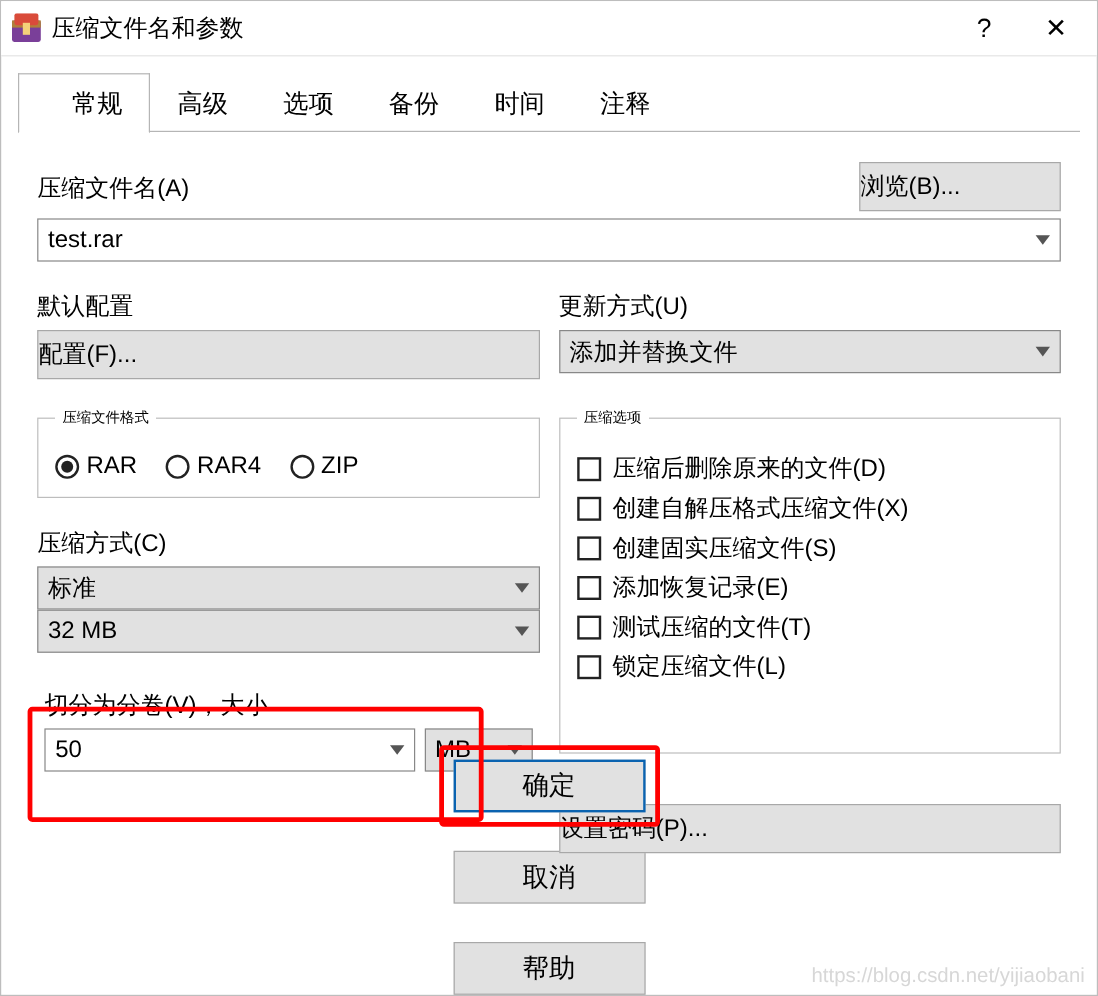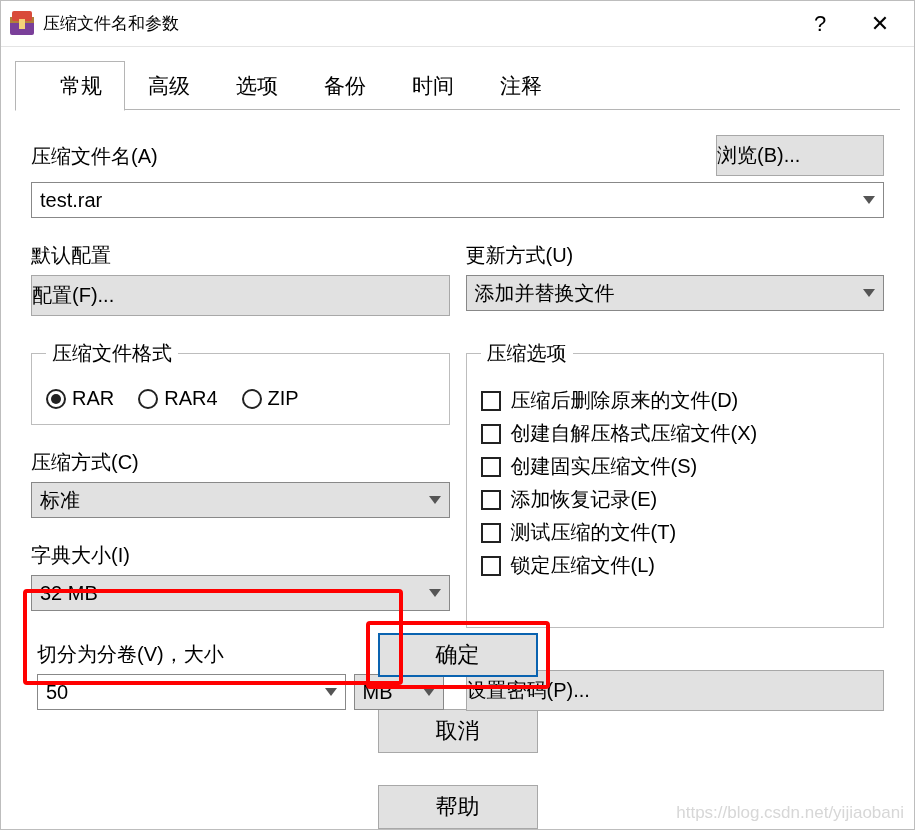--- a/index.html
+++ b/index.html
@@ -6,21 +6,21 @@
   body { margin: 0; background: #f5f5f5; }
   .dialog {
     width: 915px; height: 830px; background: #fff; border: 1px solid #bdbdbd;
     position: relative; display: flex; flex-direction: column;
   }
   .titlebar {
     height: 46px; display: flex; align-items: center; padding: 0 4px 0 8px;
     background: #fff; border-bottom: 1px solid #e4e4e4;
   }
   .titlebar .app-icon { width: 26px; height: 26px; margin-right: 8px; position:relative; }
-  .titlebar .title-text { font-size: 17px; flex: 1; color: #000; }
+  .titlebar .title-text { font-size: 20px; flex: 1; color: #000; }
   .titlebar .tbtn {
     width: 60px; height: 44px; display:flex; align-items:center; justify-content:center;
     font-size: 22px; color:#000; cursor:pointer;
   }
   .tabs {
     display:flex; align-items:flex-end; padding: 20px 14px 0 14px; height: 64px;
   }
   .tab {
     padding: 10px 22px 10px 22px; font-size: 21px; color:#000; background:#fff;
     border:1px solid transparent; cursor:pointer; position:relative;
@@ -45,21 +45,21 @@
   }
   .combo { background:#e1e1e1;}
   .combo.white { background:#fff;}
   .combo .chev, .textfield .chev {
     position:absolute; right:8px; top:50%; transform:translateY(-50%);
     width:0;height:0;border-left:6px solid transparent;border-right:6px solid transparent;border-top:8px solid #555;
   }
   fieldset {
     border:1px solid #bdbdbd; margin:0; padding:14px 14px 14px 14px;
   }
-  legend { font-size:20px; padding:0 6px; color:#000;}
+  legend { font-size:12px; padding:0 6px; color:#000;}
   .radio-row { display:flex; gap:24px; align-items:center; padding-top:6px;}
   .radio {
     display:flex; align-items:center; gap:6px; font-size:20px; cursor:pointer;
   }
   .radio .circle {
     width:20px;height:20px;border:2px solid #222;border-radius:50%; display:flex;align-items:center;justify-content:center;
   }
   .radio.checked .circle::after { content:""; width:10px;height:10px;background:#222;border-radius:50%;}
   .check {
     display:flex; align-items:center; gap:10px; font-size:20px; cursor:pointer; margin:6px 0;
@@ -154,21 +154,20 @@
             </div>
           </div>
         </fieldset>
 
         <div class="label" style="margin-top:24px;">压缩方式(C)</div>
         <div class="combo">
           <span>标准</span>
           <span class="chev"></span>
         </div>
 
-        <div class="label" style="margin-top:24px;">字典大小(I)</div>
         <div class="combo">
           <span>32 MB</span>
           <span class="chev"></span>
         </div>
 
         <div style="margin-top:24px; position:relative; padding:6px 6px 10px 6px;">
           <div class="label">切分为分卷(V)，大小</div>
           <div style="display:flex; gap:8px;">
             <div class="combo white" style="flex:1;">
               <span>50</span>

